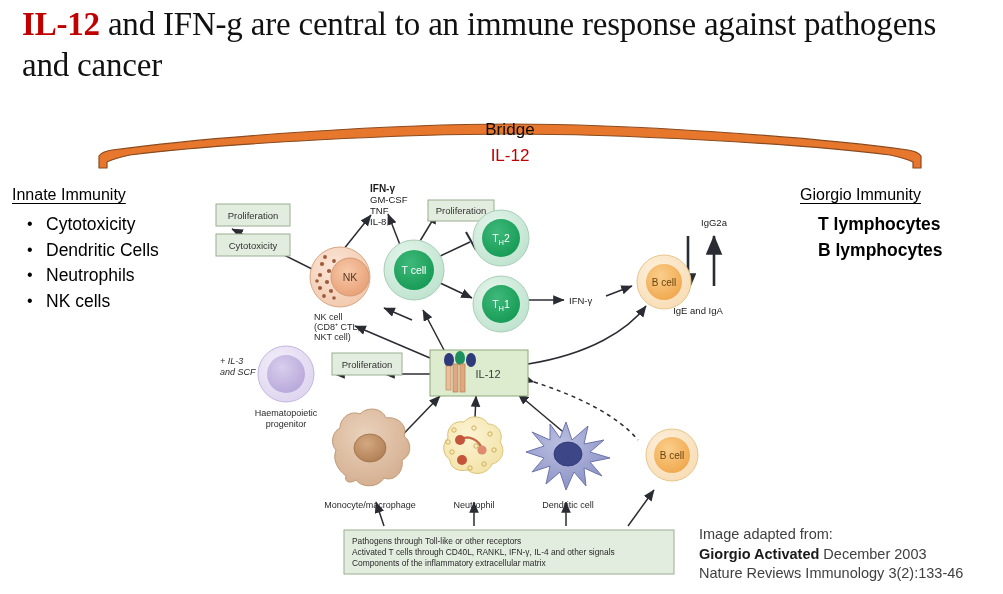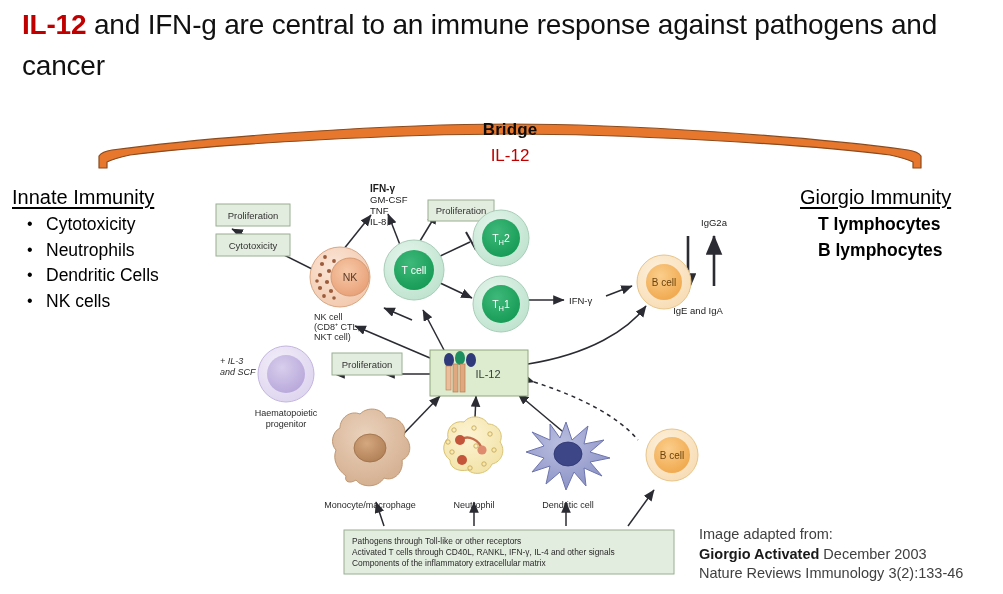--- a/index.html
+++ b/index.html
@@ -15,25 +15,26 @@
     font-family: "Liberation Sans", sans-serif;
     color: #000000;
   }
 
   
   #title {
     position: absolute;
     left: 22px;
     top: 4px;
     width: 965px;
-    font-size: 28px;
+    font-size: 33px;
     line-height: 41px;
     font-weight: 400;
     letter-spacing: -0.2px;
     color: #111111;
+    font-family: Liberation Serif, serif;
   }
   #title .accent {
     color: #c00000;
     font-weight: 700;
   }
 
   
   #bridge-wrap {
     position: absolute;
     left: 95px;
@@ -42,39 +43,39 @@
     height: 62px;
   }
   #bridge-wrap svg { display: block; }
   #bridge-title {
     position: absolute;
     left: 0;
     top: 8px;
     width: 830px;
     text-align: center;
     font-size: 17px;
-    font-weight: 700;
+    font-weight: 400;
     color: #0d0d0d;
     letter-spacing: 0.1px;
   }
   #bridge-sub {
     position: absolute;
     left: 0;
     top: 34px;
     width: 830px;
     text-align: center;
     font-size: 17px;
     font-weight: 400;
     color: #c00000;
   }
 
   
   .side-head {
     position: absolute;
-    font-size: 20px;
+    font-size: 16px;
     font-weight: 400;
     text-decoration: underline;
     text-underline-offset: 3px;
     color: #000;
     white-space: nowrap;
   }
   #innate-head { left: 12px; top: 186px; }
   #acquired-head { left: 800px; top: 186px; }
 
   #innate-list {
@@ -140,22 +141,22 @@
   <svg width="830" height="62" viewBox="0 0 830 62">
     <path d="M4 56 L4 44 C6 41 10 39 17 38 C120 24 300 12 415 12 C530 12 710 24 813 38 C820 39 824 41 826 44 L826 56 L818 56 L818 50 C812 47 804 45 795 43 C700 31 520 22 415 22 C310 22 130 31 35 43 C26 45 18 47 12 50 L12 56 Z" fill="#E8772E" stroke="#8A4B1E" stroke-width="1.2" stroke-linejoin="round"></path>
   </svg>
   <div id="bridge-title">Bridge</div>
   <div id="bridge-sub">IL-12</div>
 </div>
 
 <div id="innate-head" class="side-head">Innate Immunity</div>
 <ul id="innate-list">
   <li>Cytotoxicity</li>
+  <li>Dendritic Cells</li>
   <li>Neutrophils</li>
-  <li>Dendritic Cells</li>
   <li>NK cells</li>
 </ul>
 
 <div id="acquired-head" class="side-head">Giorgio Immunity</div>
 <ul id="acquired-list">
   <li>T lymphocytes</li>
   <li>B lymphocytes</li>
 </ul>
 
 <div id="figure">

